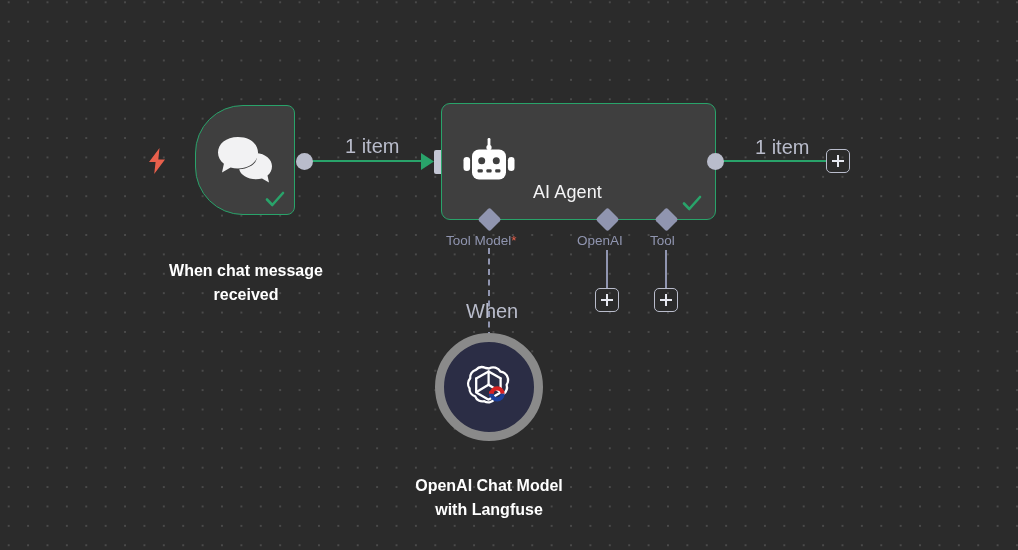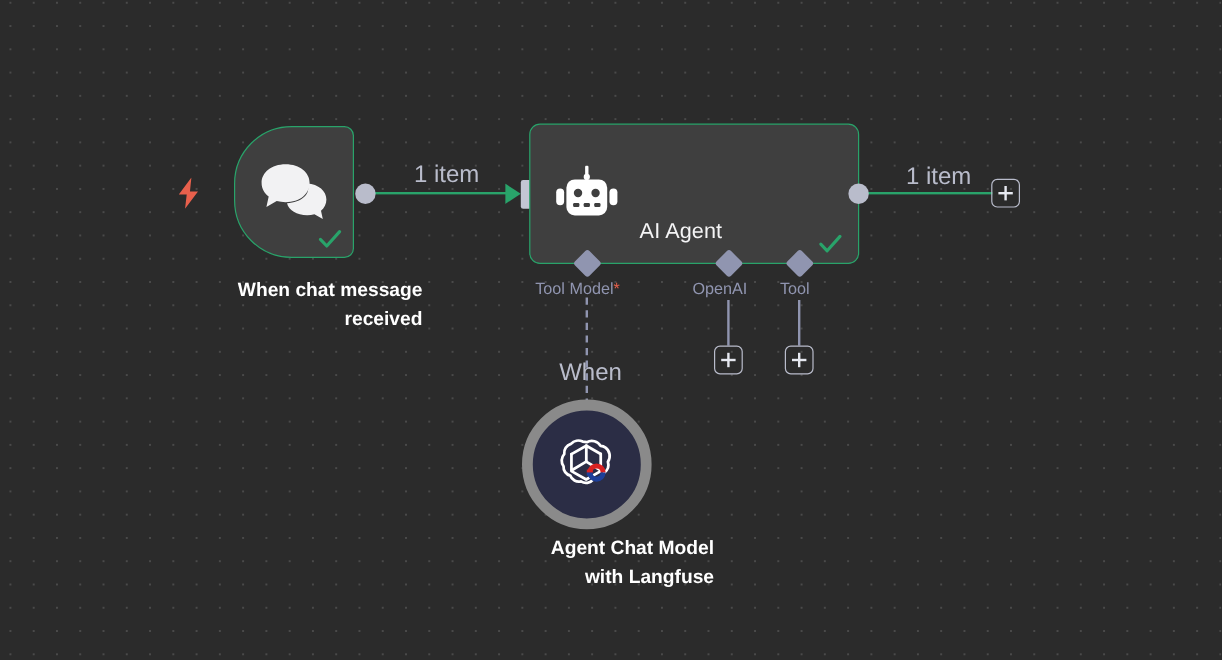--- a/index.html
+++ b/index.html
@@ -208,23 +208,24 @@
     transform: translate(-50%, -50%);
     width: 48px;
     height: 48px;
   }
 
   
   .node-caption {
     font-size: 16px;
     font-weight: bold;
     color: #ffffff;
-    text-align: right;
+    text-align: center;
     line-height: 1.5;
     white-space: pre-line;
+    margin-top: 28px;
   }
   #caption-trigger { left: 140px; top: 231px; width: 212px; }
   #caption-openai  { left: 383px; top: 446px; width: 212px; }
 </style>
 </head>
 <body>
 
 <div id="canvas">
 
   <div class="abs conn-line" id="conn-trigger-agent"></div>
@@ -325,16 +326,16 @@
         <g>
           <path d="M24.5 30.8 a7.6 7.6 0 0 1 15.2 0 l-4.2 0 a3.4 3.4 0 0 0 -6.8 0 Z" fill="#d92222"></path>
           <path d="M24.5 30.8 l4.2 0 a3.4 3.4 0 0 0 6.8 0 l4.2 0 a7.6 7.6 0 0 1 -15.2 0 Z" fill="#1d3f99"></path>
           <rect x="24.0" y="28.3" width="4.9" height="2.6" fill="#d92222"></rect>
           <rect x="24.0" y="30.8" width="4.9" height="2.6" fill="#1d3f99"></rect>
         </g>
       </svg>
     </div>
   </div>
 
-  <div class="abs node-caption" id="caption-openai">Agent Chat Model
+  <div class="abs node-caption" id="caption-openai">OpenAI Chat Model
 with Langfuse</div>
 
 </div>
 
 </body></html>

